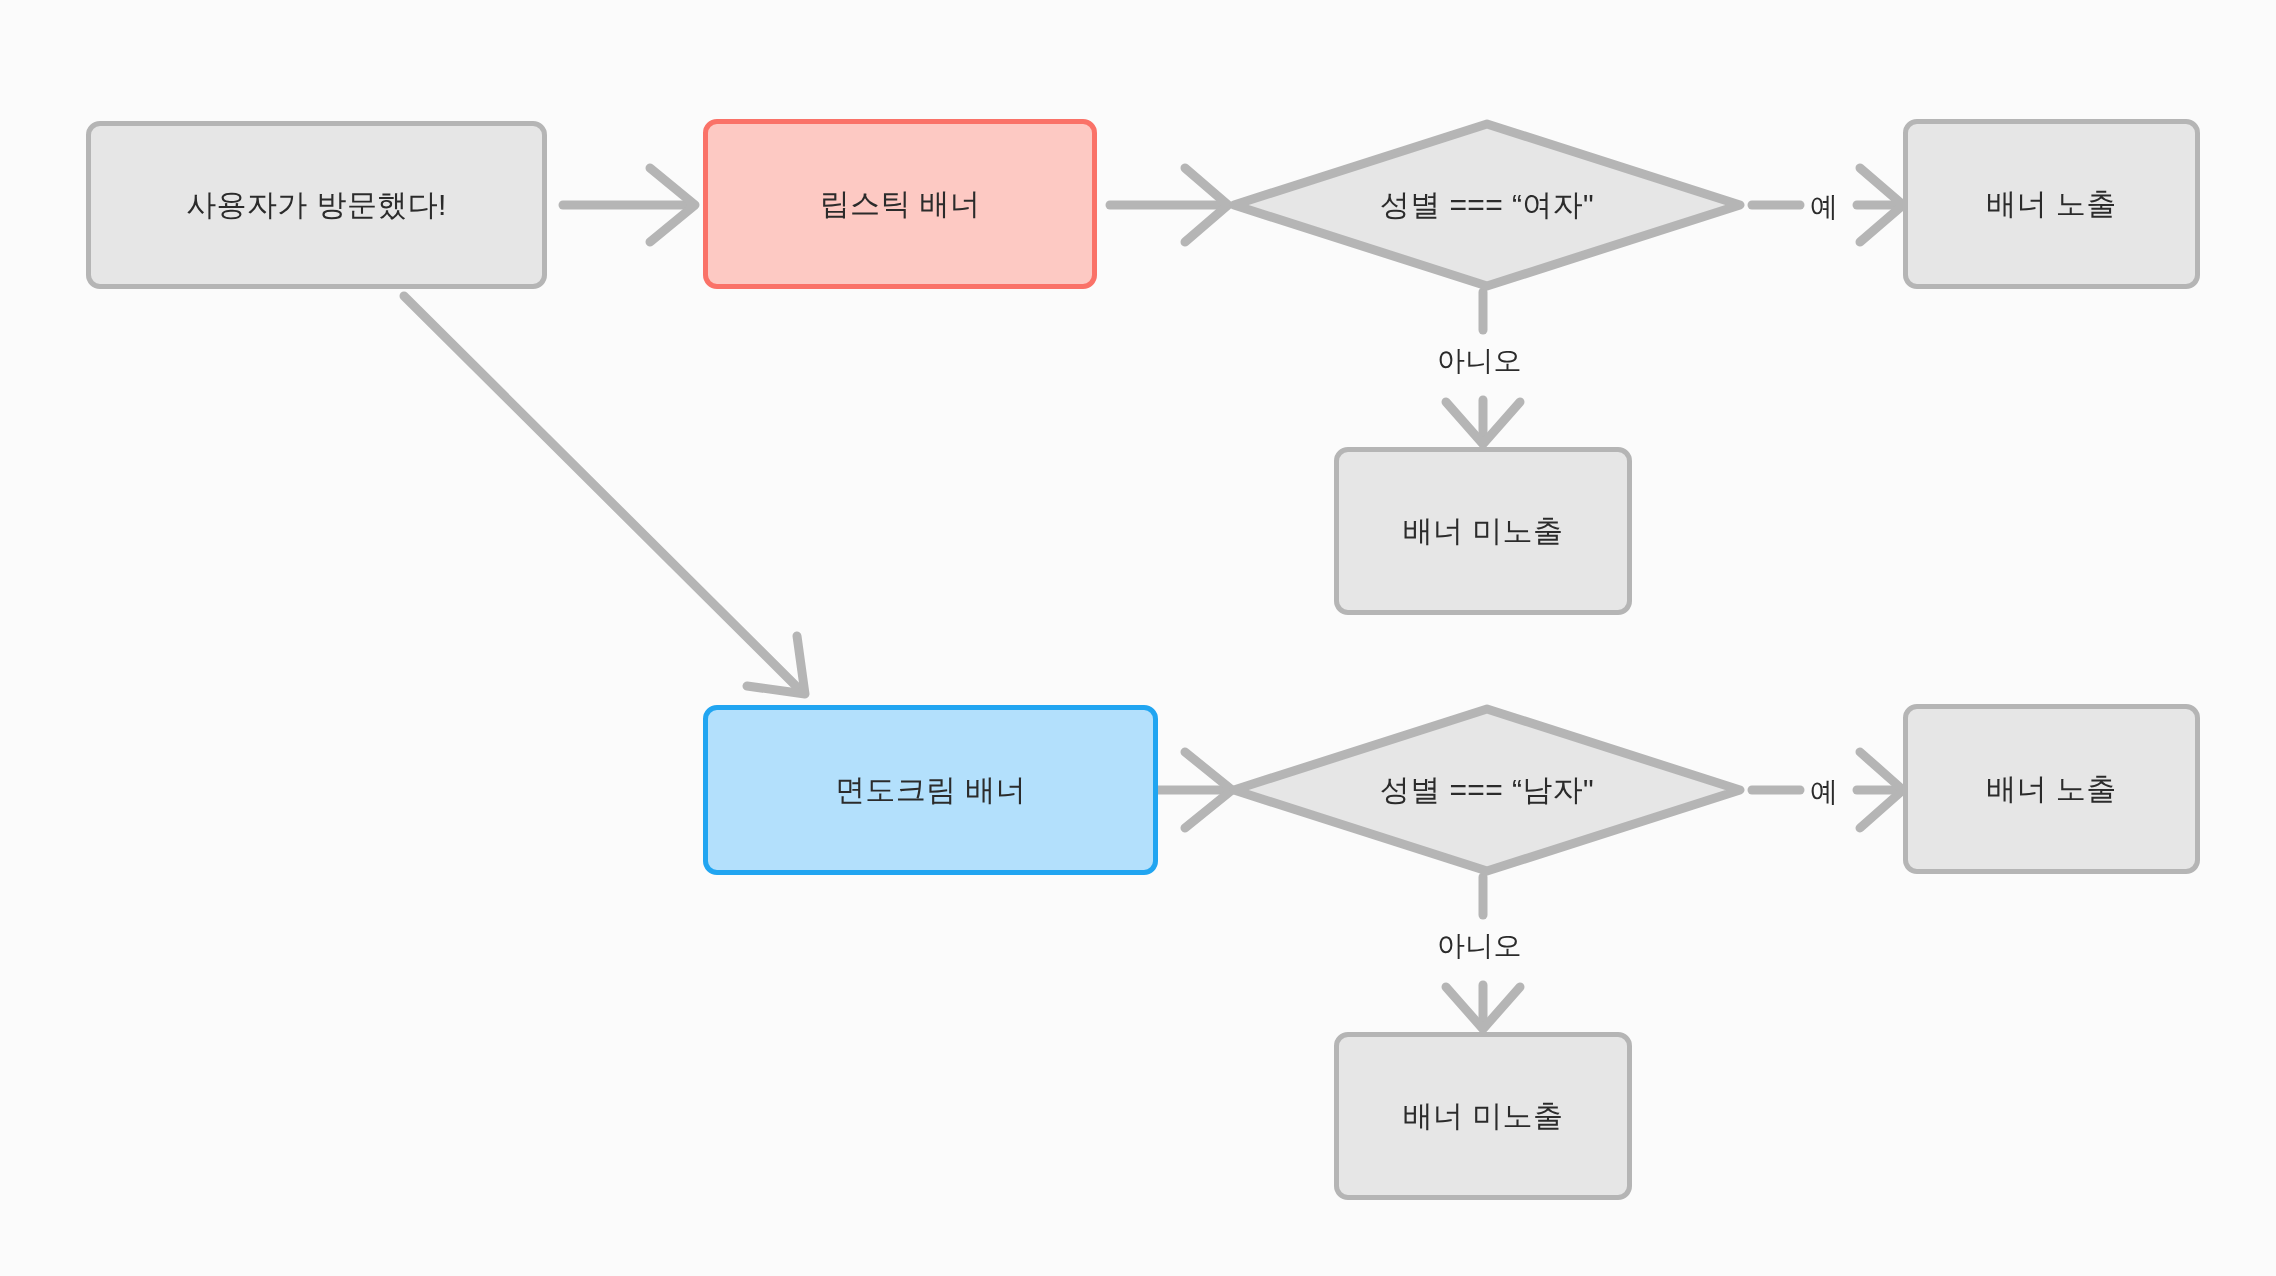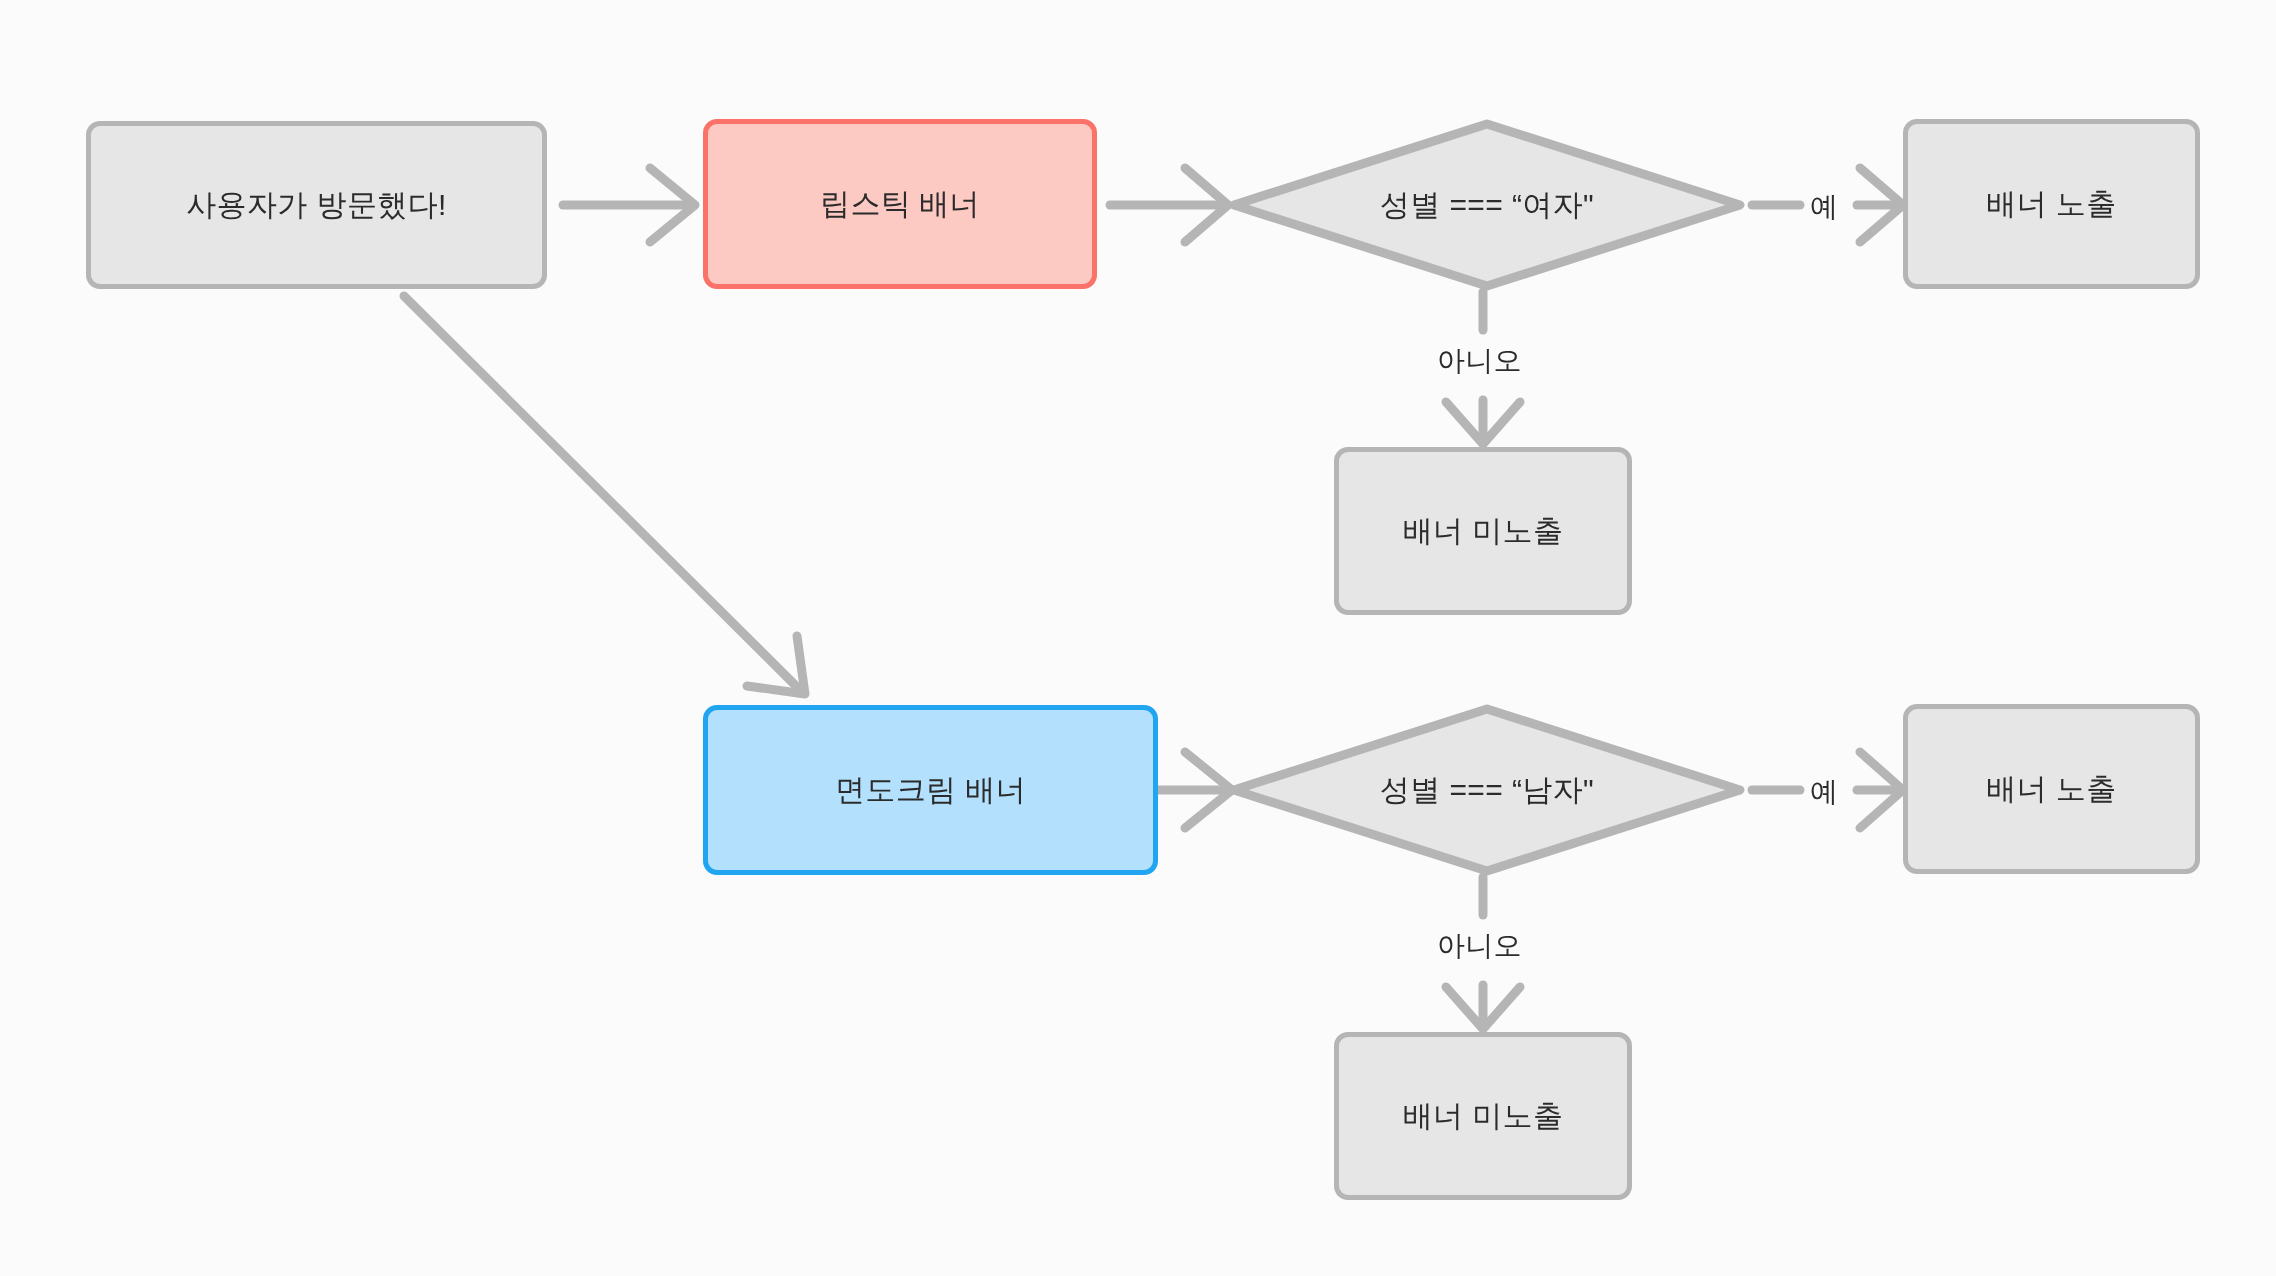--- a/index.html
+++ b/index.html
@@ -38,21 +38,20 @@
     border: 5px solid #b5b5b5;
     background: #e6e6e6;
     color: #2b2b2b;
     font-size: 30px;
     letter-spacing: 0.4px;
     line-height: 1.2;
   }
   .node.accent-red {
     border-color: #fa7268;
     background: #fdc9c3;
-    font-family: Liberation Serif, serif;
   }
   .node.accent-blue {
     border-color: #21a5f1;
     background: #b3e0fc;
   }
   .decision {
     position: absolute;
     display: flex;
     align-items: center;
     justify-content: center;

